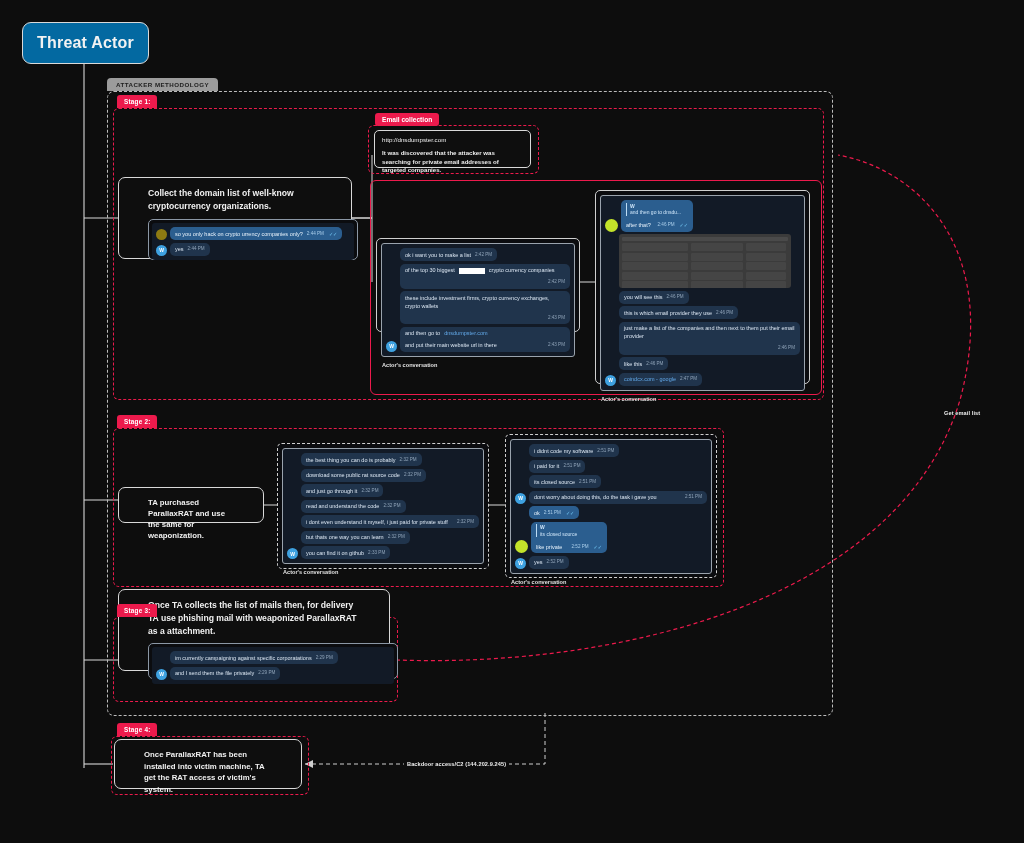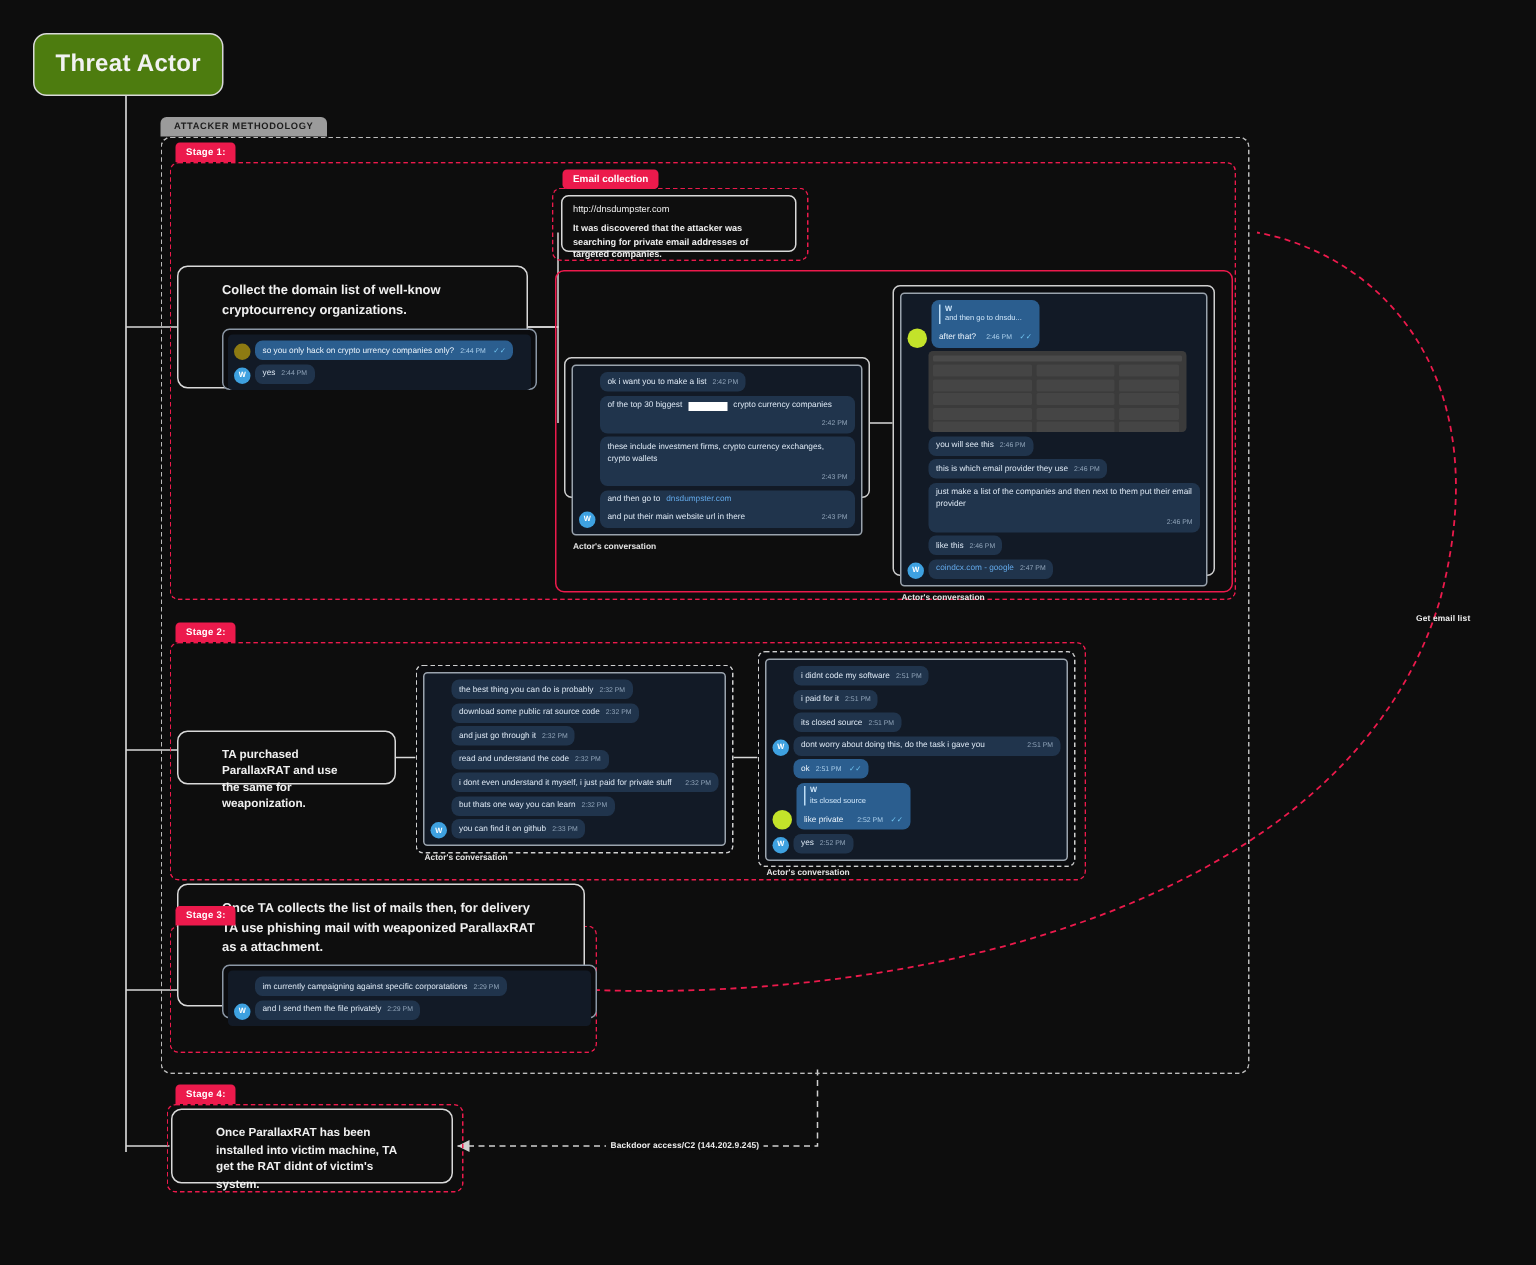--- a/index.html
+++ b/index.html
@@ -7,21 +7,21 @@
     width:1024px;height:843px;position:relative;overflow:hidden;
     font-family:"Liberation Sans","DejaVu Sans",sans-serif;
     color:#e8e8e8;
   }
   #canvas{position:absolute;inset:0;}
   .svg-layer{position:absolute;inset:0;width:1024px;height:843px;pointer-events:none;}
 
   
   .threat-actor{
     position:absolute;left:22px;top:22px;width:125px;height:40px;
-    border:1.6px solid #d9d9d9;border-radius:9px;background:#4d7c0f;
+    border:1.6px solid #d9d9d9;border-radius:9px;background:#0369a1;
     display:flex;align-items:center;justify-content:center;
     font-size:16px;font-weight:600;letter-spacing:.2px;color:#f2f2f2;
   }
 
   
   .method-tab{
     position:absolute;left:107px;top:78px;height:13px;padding:0 9px;
     background:#9b9b9b;color:#1d1d1d;border-radius:4px 4px 0 0;
     font-size:6.2px;font-weight:700;letter-spacing:.45px;
     display:flex;align-items:center;
@@ -481,19 +481,19 @@
       </div>
     </div>
   </div>
 
   <div class="stage-badge" style="left:117px;top:723px;">
     <span>Stage 4:</span>
   </div>
   <div class="stage-box" style="left:111px;top:736px;width:196px;height:57px;"></div>
 
   <div class="note" style="left:114px;top:739px;width:188px;height:50px;">
-    <div class="note-title" style="font-size:7.8px;line-height:11.5px;">Once ParallaxRAT has been installed into victim machine, TA get the RAT didnt of victim's system.</div>
+    <div class="note-title" style="font-size:7.8px;line-height:11.5px;">Once ParallaxRAT has been installed into victim machine, TA get the RAT access of victim's system.</div>
   </div>
 
   <div class="edge-label" style="left:944px;top:410px;">Get email list</div>
   <div class="edge-label boxed" style="left:404px;top:761px;">Backdoor access/C2 (144.202.9.245)</div>
 
 </div>
 
 </body></html>

